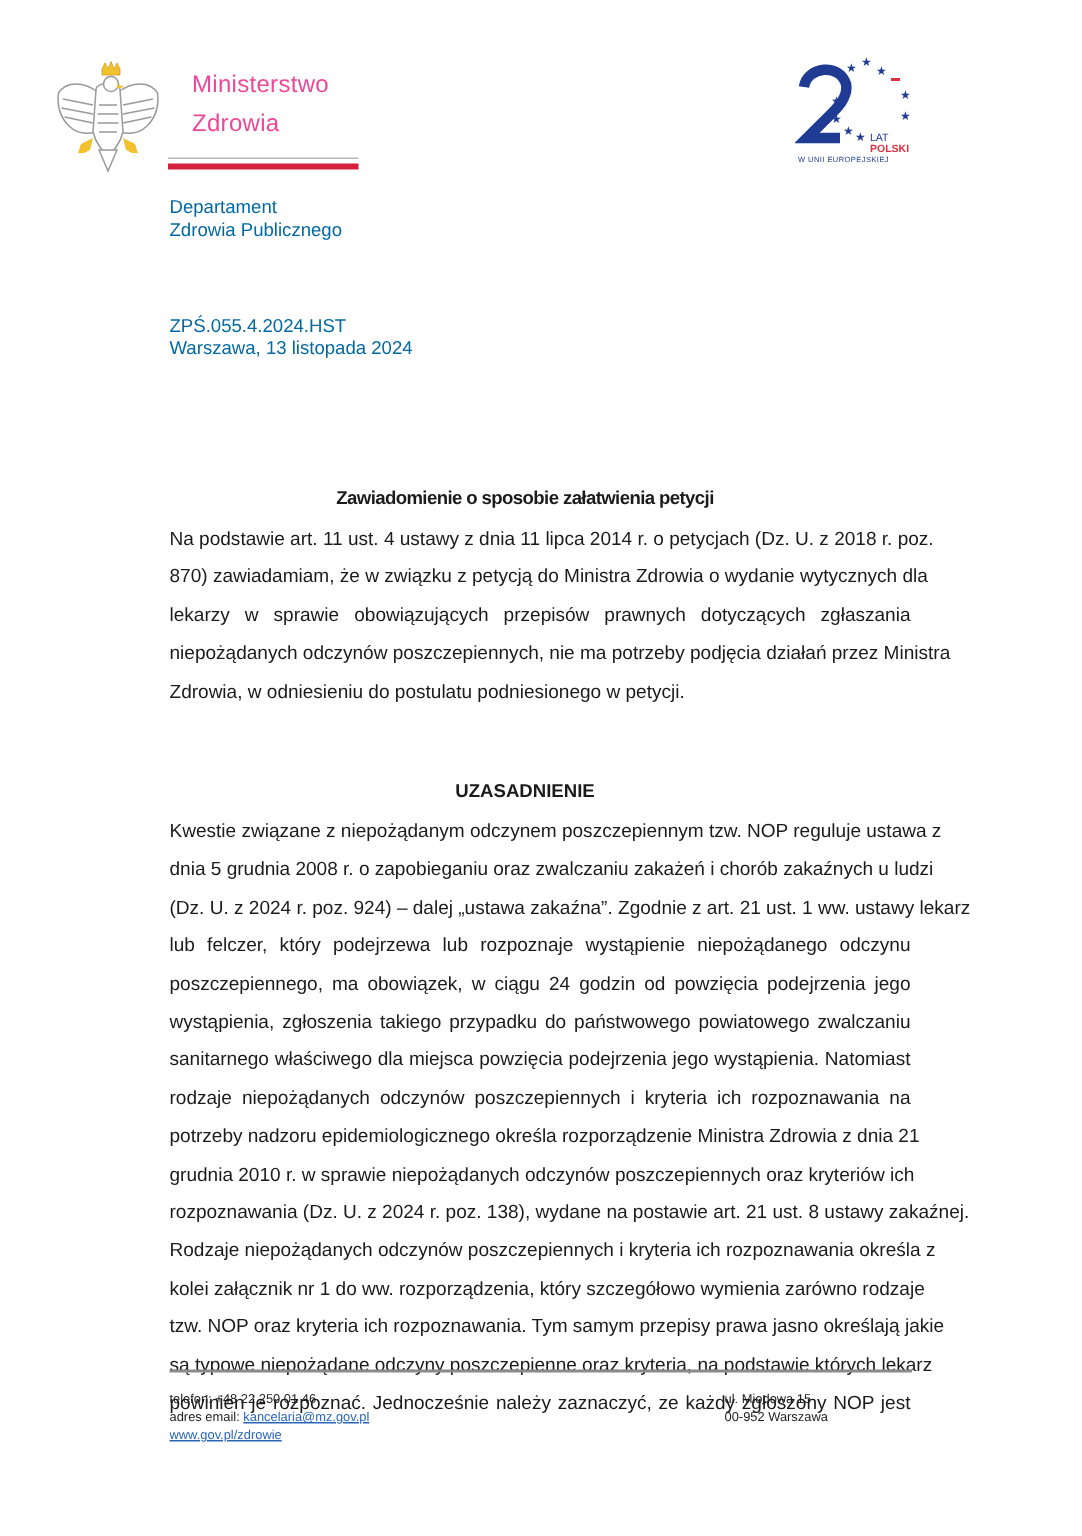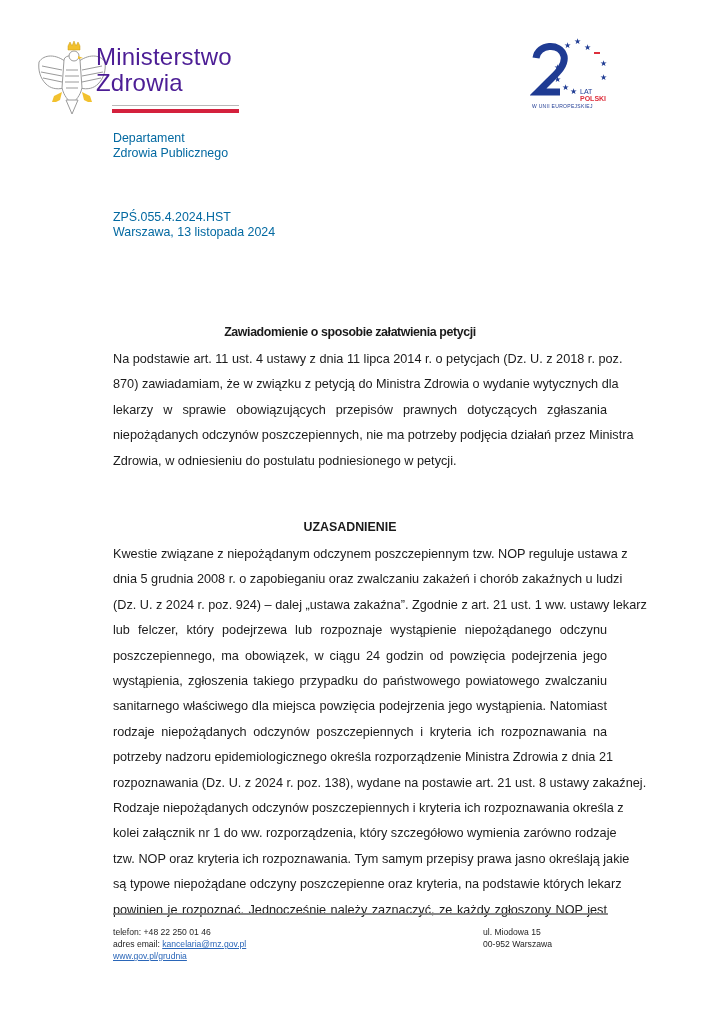--- a/index.html
+++ b/index.html
@@ -2,21 +2,21 @@
 <html><head>
 <meta charset="utf-8">
 <style>
   html, body { margin: 0; padding: 0; background: #ffffff; }
   body { width: 721px; height: 1024px; position: relative; overflow: hidden;
          font-family: "Liberation Sans", sans-serif; color: #1b1b1b; }
   .abs { position: absolute; }
 
   
   #eagle { left: 36px; top: 40px; width: 72px; height: 76px; }
-  #ministry-name { left: 96px; top: 44px; font-size: 24px; line-height: 26px; color: #4c1d95; letter-spacing: 0.2px; }
+  #ministry-name { left: 128px; top: 44px; font-size: 16px; line-height: 26px; color: #ec4899; letter-spacing: 0.2px; }
   #ministry-name div { white-space: nowrap; }
   #flag-line-grey { left: 112px; top: 105px; width: 127px; height: 1px; background: #b8b8b8; }
   #flag-line-red { left: 112px; top: 109px; width: 127px; height: 4px; background: #d4213d; }
 
   #eu-logo { left: 530px; top: 36px; width: 92px; height: 74px; }
 
   .meta { font-size: 12.4px; line-height: 15px; color: #0369a1; white-space: nowrap; }
   #department { left: 113px; top: 131px; }
   #signature { left: 113px; top: 210px; }
 
@@ -117,32 +117,33 @@
 <div id="reasoning-paragraph" class="abs para">
   <span class="line">Kwestie związane z niepożądanym odczynem poszczepiennym tzw. NOP reguluje ustawa z</span>
   <span class="line">dnia 5 grudnia 2008 r. o zapobieganiu oraz zwalczaniu zakażeń i chorób zakaźnych u ludzi</span>
   <span class="line">(Dz. U. z 2024 r. poz. 924) – dalej „ustawa zakaźna”. Zgodnie z art. 21 ust. 1 ww. ustawy lekarz</span>
   <span class="line">lub felczer, który podejrzewa lub rozpoznaje wystąpienie niepożądanego odczynu</span>
   <span class="line">poszczepiennego, ma obowiązek, w ciągu 24 godzin od powzięcia podejrzenia jego</span>
   <span class="line">wystąpienia, zgłoszenia takiego przypadku do państwowego powiatowego zwalczaniu</span>
   <span class="line">sanitarnego właściwego dla miejsca powzięcia podejrzenia jego wystąpienia. Natomiast</span>
   <span class="line">rodzaje niepożądanych odczynów poszczepiennych i kryteria ich rozpoznawania na</span>
   <span class="line">potrzeby nadzoru epidemiologicznego określa rozporządzenie Ministra Zdrowia z dnia 21</span>
+  <span class="line">grudnia 2010 r. w sprawie niepożądanych odczynów poszczepiennych  oraz kryteriów ich</span>
   <span class="line">rozpoznawania (Dz. U. z 2024 r. poz. 138), wydane na postawie art. 21 ust. 8 ustawy zakaźnej.</span>
   <span class="line">Rodzaje niepożądanych odczynów poszczepiennych i kryteria ich rozpoznawania określa z</span>
   <span class="line">kolei załącznik nr 1 do ww. rozporządzenia, który szczegółowo wymienia zarówno rodzaje</span>
   <span class="line">tzw. NOP oraz kryteria ich rozpoznawania. Tym samym przepisy prawa jasno określają jakie</span>
   <span class="line">są typowe niepożądane odczyny poszczepienne oraz kryteria, na podstawie których lekarz</span>
   <span class="line">powinien je rozpoznać. Jednocześnie należy zaznaczyć, ze każdy zgłoszony NOP jest</span>
 </div>
 
 <div id="footer-rule" class="abs"></div>
 
 <div id="footer-left" class="abs foot">
   <div>telefon: +48 22 250 01 46</div>
   <div><span>adres email: </span><a href="#">kancelaria@mz.gov.pl</a></div>
-  <div><a href="#">www.gov.pl/grudnia</a></div>
+  <div><a href="#">www.gov.pl/zdrowie</a></div>
 </div>
 
 <div id="footer-right" class="abs foot">
   <div>ul. Miodowa 15</div>
   <div>00-952 Warszawa</div>
 </div>
 
 </body></html>

